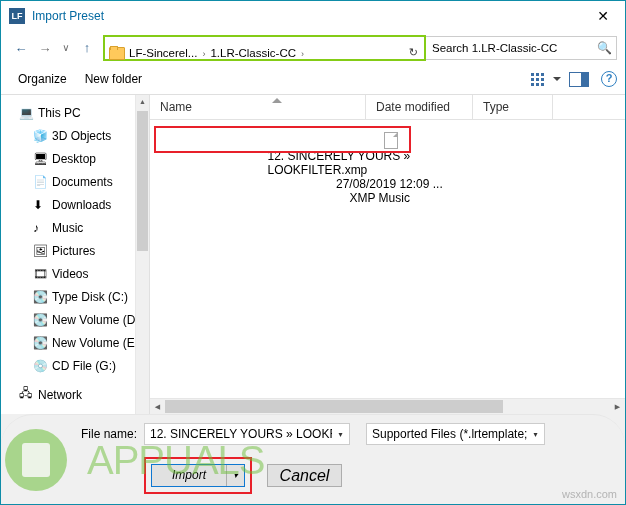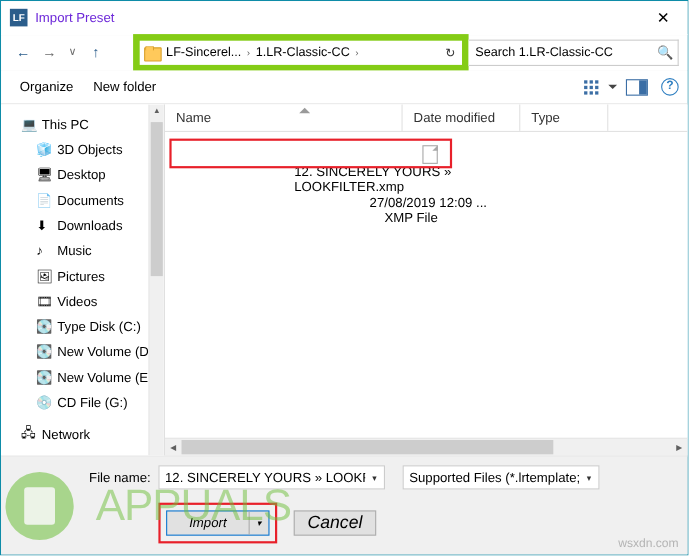--- a/index.html
+++ b/index.html
@@ -43,21 +43,21 @@
     color: #ffffff;
     font-size: 9px;
     line-height: 16px;
     text-align: center;
     font-weight: bold;
     flex: none;
   }
   .title-text {
     margin-left: 7px;
     font-size: 12px;
-    color: #6d28d9;
+    color: #0369a1;
     flex: 1;
   }
   .title-close {
     width: 44px;
     height: 29px;
     line-height: 29px;
     text-align: center;
     font-size: 14px;
     color: #000000;
     flex: none;
@@ -79,24 +79,24 @@
     color: #6d6d6d;
     font-size: 13px;
     flex: none;
   }
   .nav-btn.enabled { color: #2b5d8b; }
   .nav-btn.small { width: 18px; font-size: 10px; }
   .addressbar {
     flex: 1;
     height: 22px;
     background: #ffffff;
-    border: 6px solid #84cc16;
-    display: flex;
-    align-items: center;
-    margin-left: 22px;
+    border: 2px solid #84cc16;
+    display: flex;
+    align-items: flex-end;
+    margin-left: 4px;
     min-width: 0;
   }
   .addr-folder {
     width: 16px; height: 13px;
     margin: 0 4px 0 4px;
     position: relative;
     flex: none;
   }
   .addr-folder::before {
     content: "";
@@ -387,20 +387,21 @@
     left: 0; top: 1px; bottom: 1px;
     width: 338px;
     background: #cdcdcd;
   }
   
   .footer {
     background: #f0f0f0;
     flex: none;
     padding: 8px 10px 10px 10px;
     border-top: 1px solid #e6e6e6;
+    border-radius: 32px;
   }
   .fname-row {
     display: flex;
     align-items: center;
     height: 22px;
   }
   .fname-label {
     font-size: 12px;
     text-align: right;
     width: 126px;
@@ -648,21 +649,21 @@
         <div class="col col-date">Date modified</div>
         <div class="col col-type">Type</div>
         <div class="col col-rest"></div>
       </div>
 
       <div class="filelist">
         <div class="file-row">
           <div class="file-icon"></div>
           <div class="file-name">12. SINCERELY YOURS » LOOKFILTER.xmp</div>
           <div class="file-date">27/08/2019 12:09 ...</div>
-          <div class="file-type">XMP File</div>
+          <div class="file-type">XMP Music</div>
         </div>
         <div class="sel-box"></div>
       </div>
 
       <div class="hscroll">
         <div class="hs-arrow">◀</div>
         <div class="hs-track">
           <div class="hs-thumb"></div>
         </div>
         <div class="hs-arrow">▶</div>

